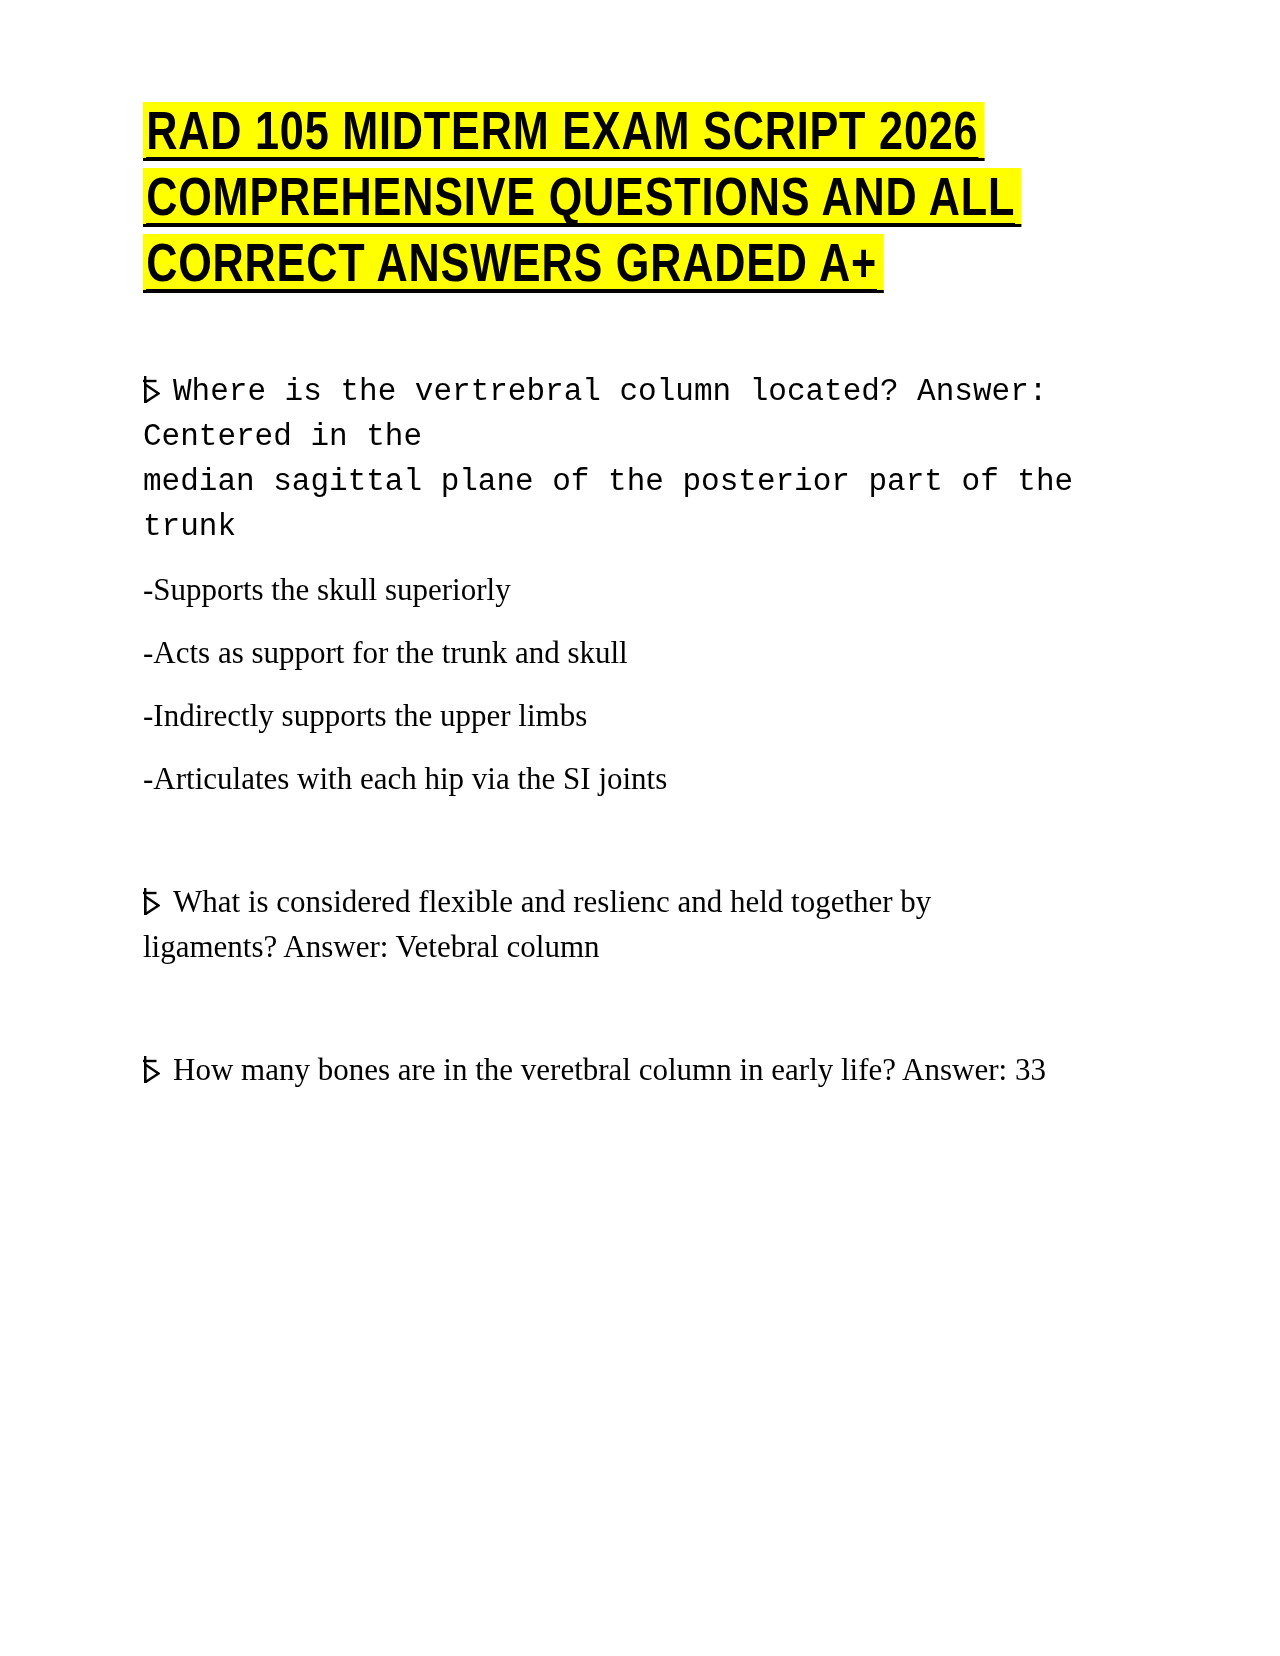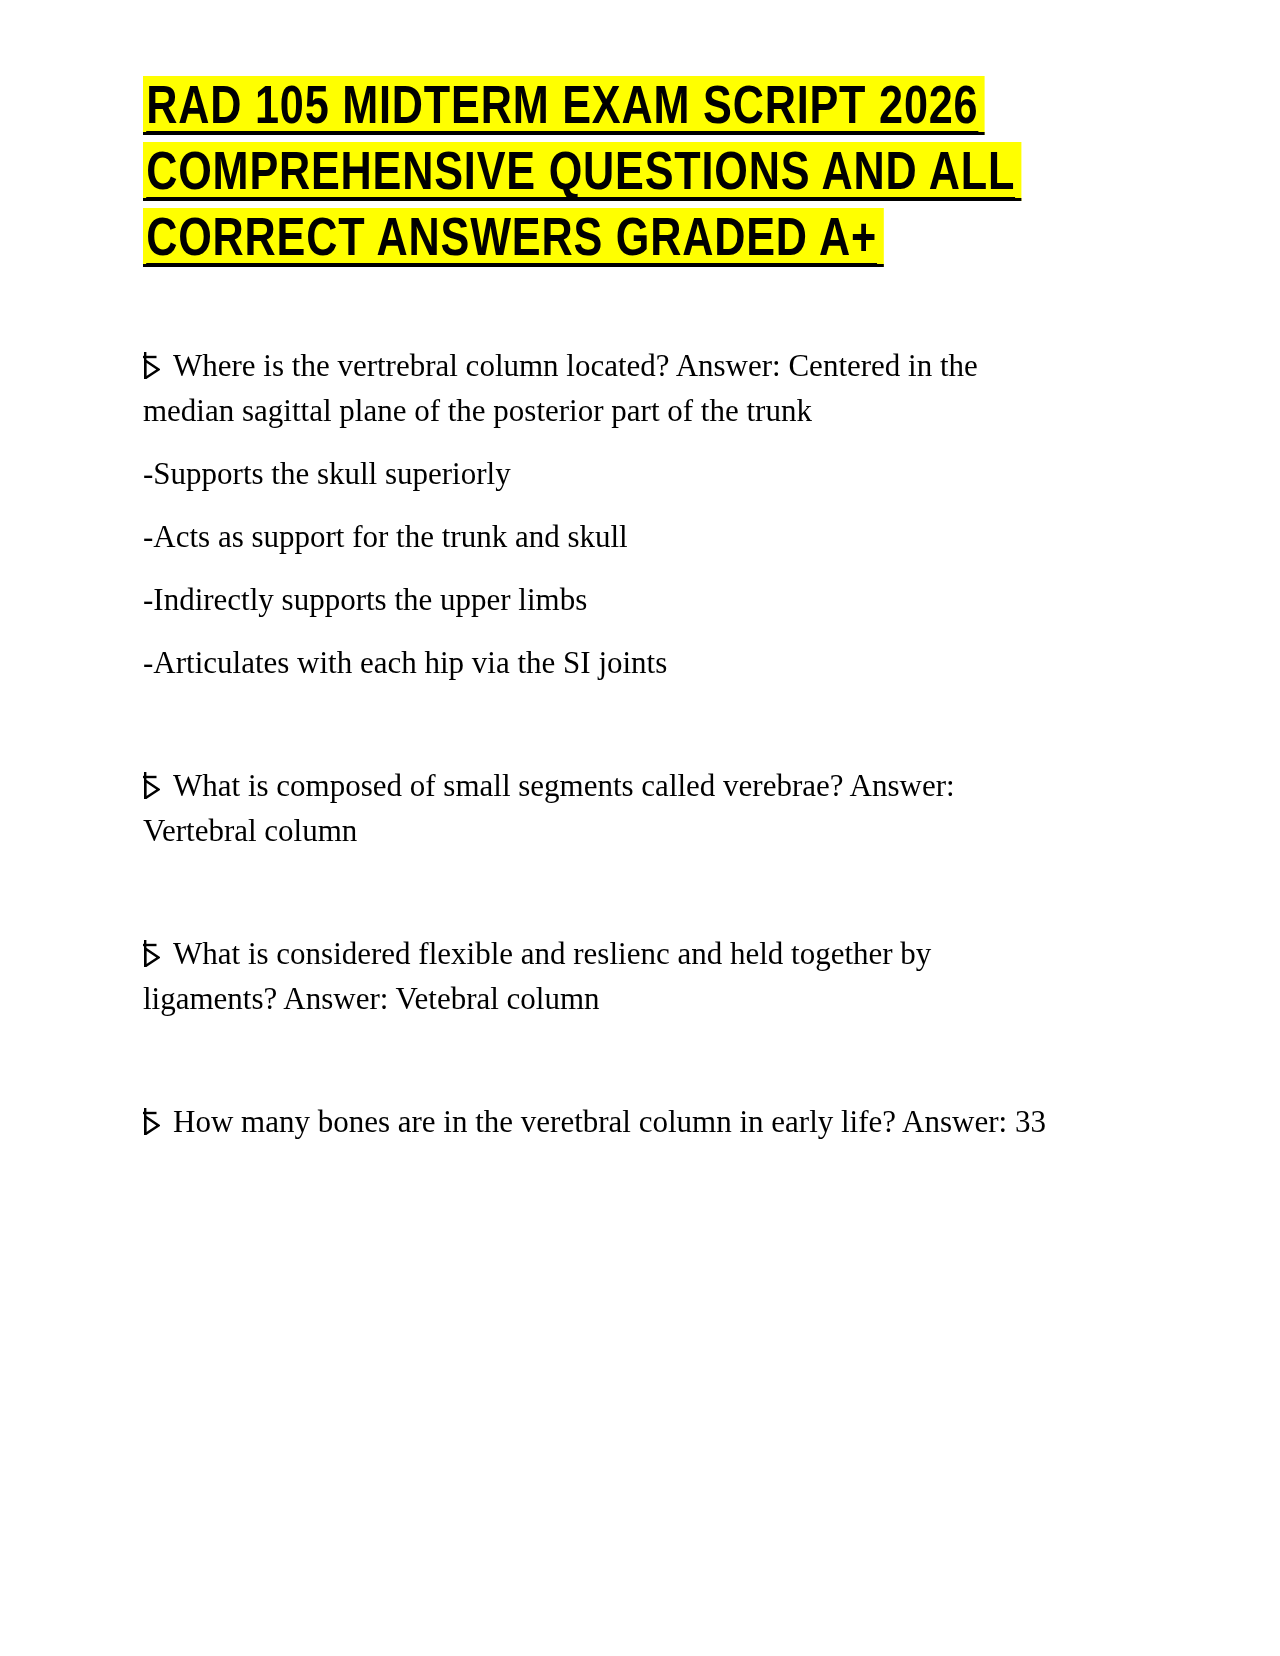--- a/index.html
+++ b/index.html
@@ -4,21 +4,21 @@
 <style>
   html, body { margin: 0; padding: 0; background: #ffffff; }
   .page {
     position: relative;
     width: 1280px;
     height: 1656px;
     margin: 0 auto;
     background: #ffffff;
     color: #000000;
     box-sizing: border-box;
-    padding: 76px 130px 0 143px;
+    padding: 102px 130px 0 143px;
     overflow: hidden;
     font-family: "Liberation Serif", serif;
   }
 
   
   .title-block { margin: 0 0 79px 0; }
   .title-line { height: 56px; margin-bottom: 10px; white-space: nowrap; }
   .title-line:last-child { margin-bottom: 8px; }
   .hl {
     display: inline-block;
@@ -43,21 +43,21 @@
 
   
   .content {
     display: flex;
     flex-direction: column;
     row-gap: 18px;
     font-size: 31px;
     line-height: 45px;
   }
   .content > .q { margin-top: 60px; }
-  .content > :first-child { margin-top: 0; }
+  .content > :first-child { margin-top: 0; font-family: Liberation Mono, monospace; }
   .line { white-space: pre-wrap; }
   .bullet {
     display: inline-block;
     width: 17px;
     height: 28px;
     margin-right: 13px;
     vertical-align: -3px;
   }
   .bullet svg { display: block; width: 17px; height: 28px; }
 </style>
@@ -98,30 +98,20 @@
     <div>
       <div class="line"><span>-Acts as support for the trunk and skull</span></div>
     </div>
     <div>
       <div class="line"><span>-Indirectly supports the upper limbs</span></div>
     </div>
     <div>
       <div class="line"><span>-Articulates with each hip via the SI joints</span></div>
     </div>
 
-    <div class="q">
-      <div class="line"><span class="bullet" aria-label="Ꝥ"><svg viewBox="0 0 17 28" xmlns="http://www.w3.org/2000/svg">
-              <g stroke="#000" stroke-width="2.4" fill="none">
-                <path d="M2.2 1 L2.2 27.5"></path>
-                <path d="M0 6 L13.5 6"></path>
-                <path d="M2.2 9.5 L15.5 18.5 L2.2 27.3 Z"></path>
-              </g>
-            </svg></span><span>What is composed of small segments called verebrae? Answer:</span></div>
-      <div class="line"><span>Vertebral column</span></div>
-    </div>
 
     <div class="q">
       <div class="line"><span class="bullet" aria-label="Ꝥ"><svg viewBox="0 0 17 28" xmlns="http://www.w3.org/2000/svg">
               <g stroke="#000" stroke-width="2.4" fill="none">
                 <path d="M2.2 1 L2.2 27.5"></path>
                 <path d="M0 6 L13.5 6"></path>
                 <path d="M2.2 9.5 L15.5 18.5 L2.2 27.3 Z"></path>
               </g>
             </svg></span><span>What is considered flexible and reslienc and held together by</span></div>
       <div class="line"><span>ligaments? Answer: Vetebral column</span></div>

